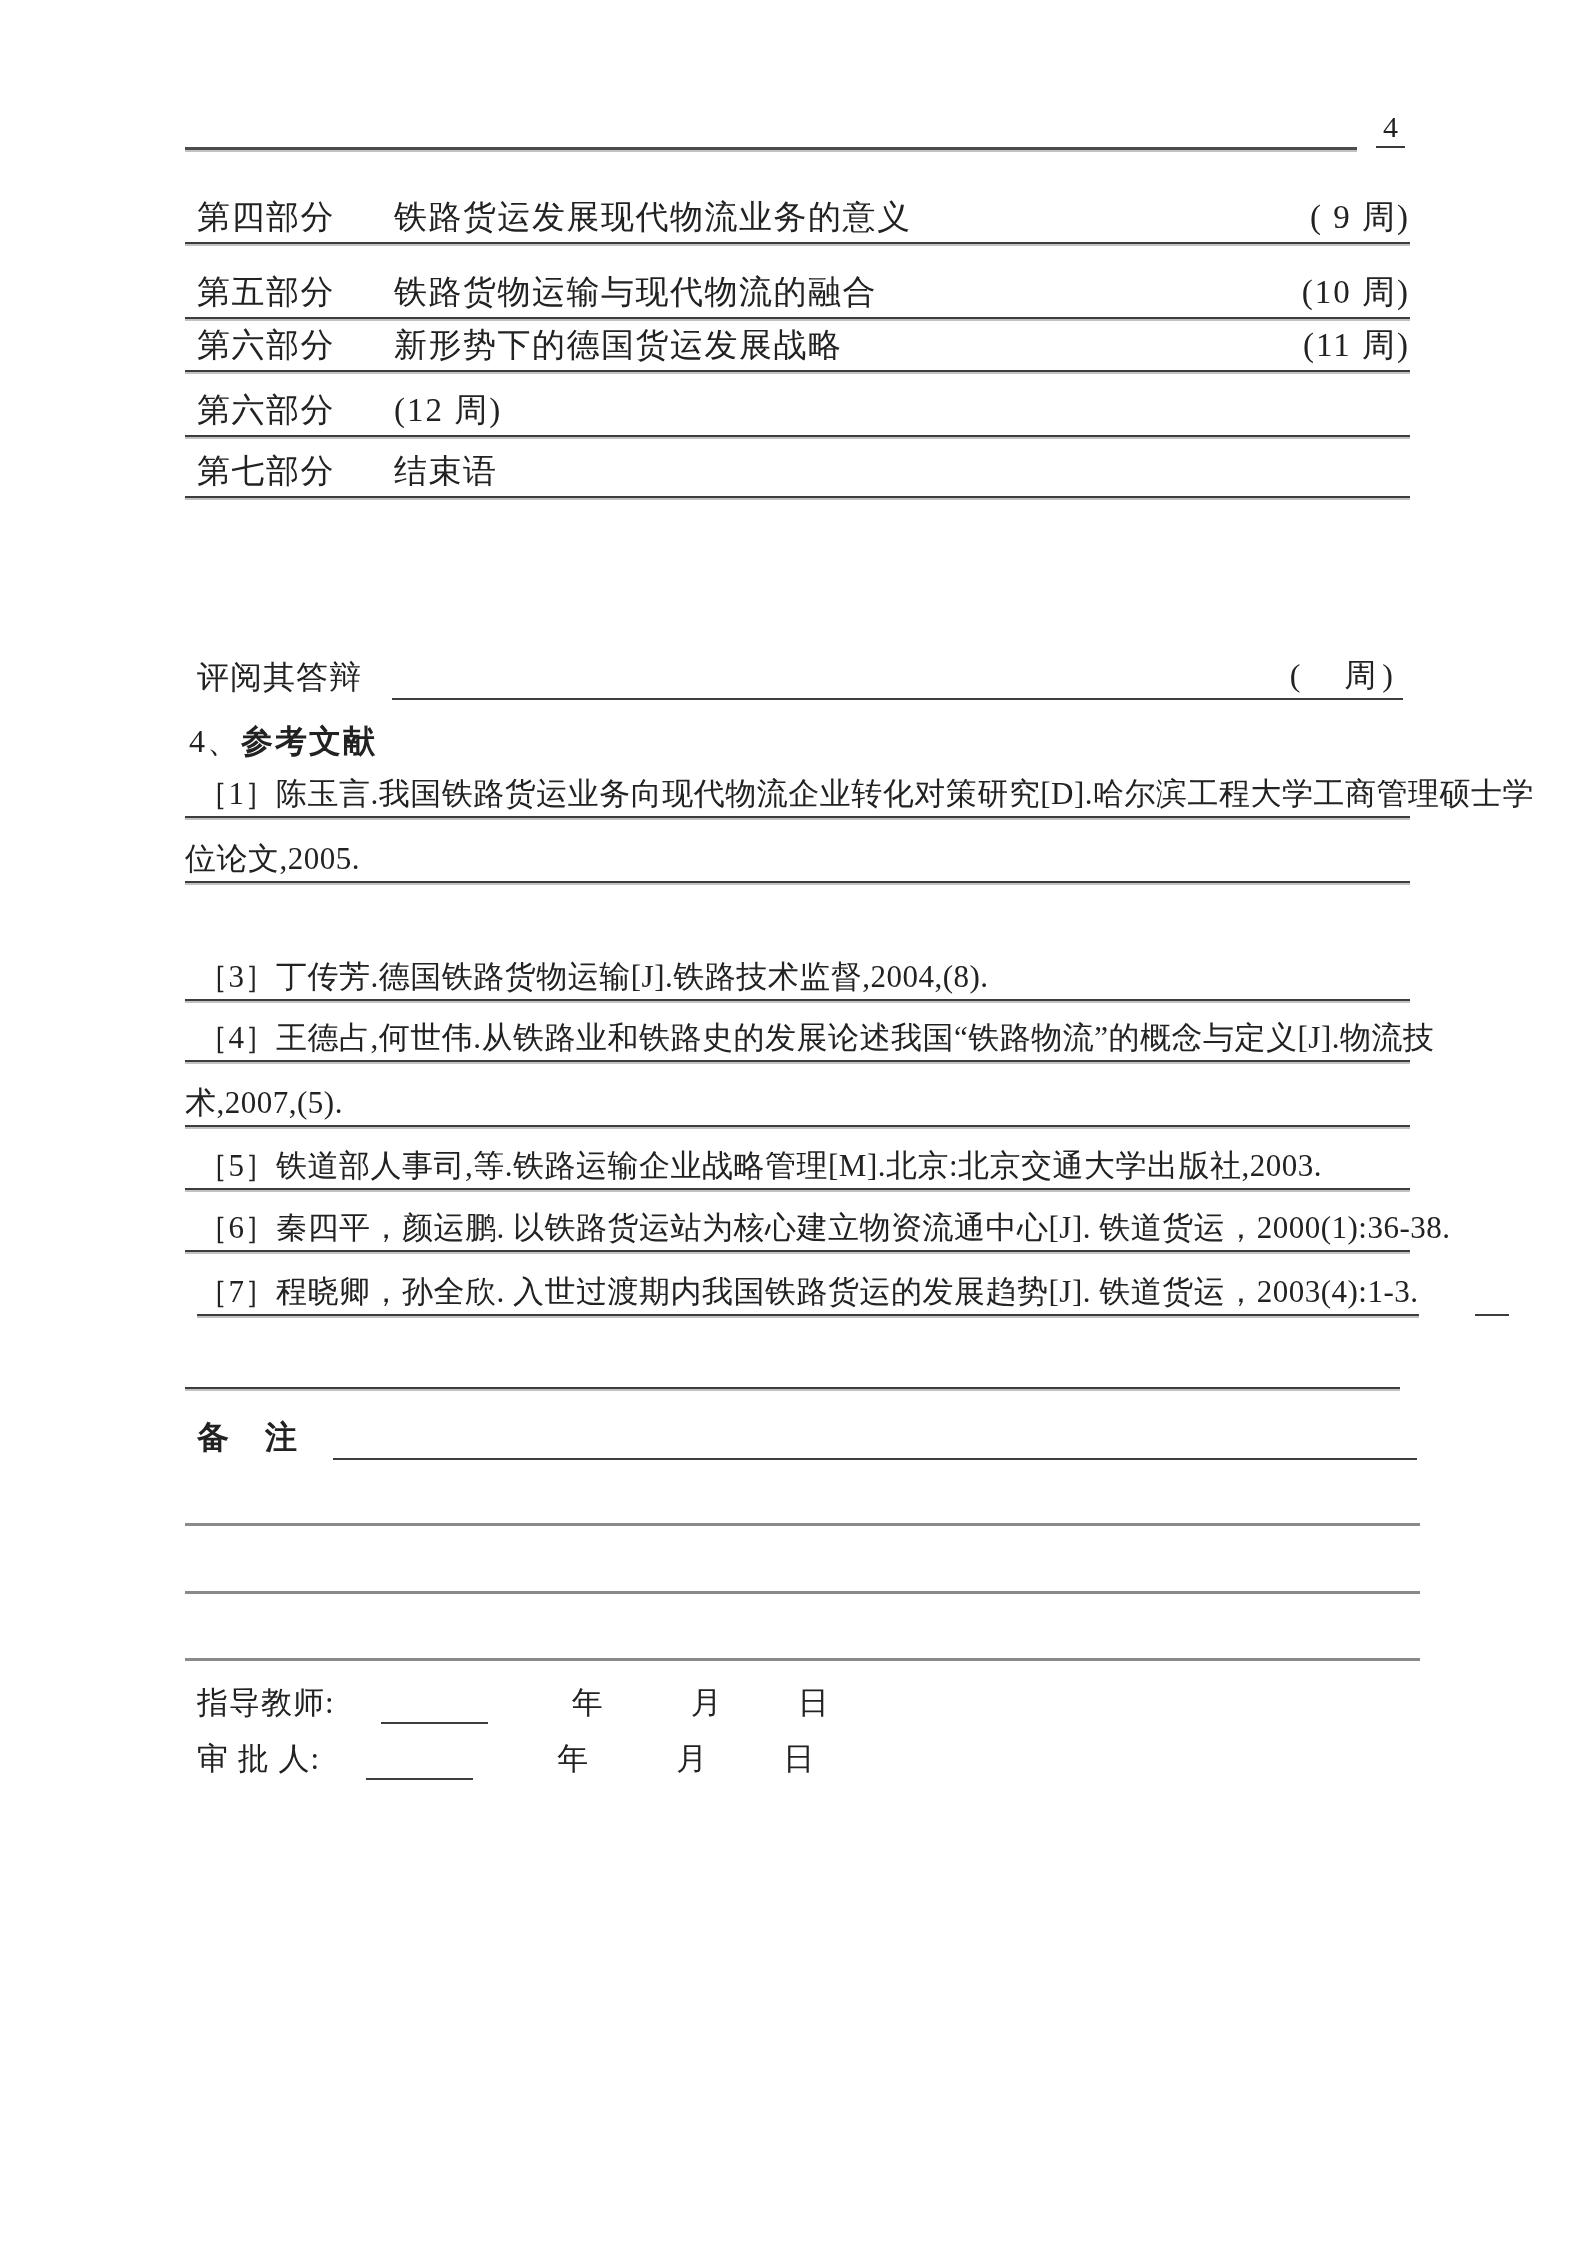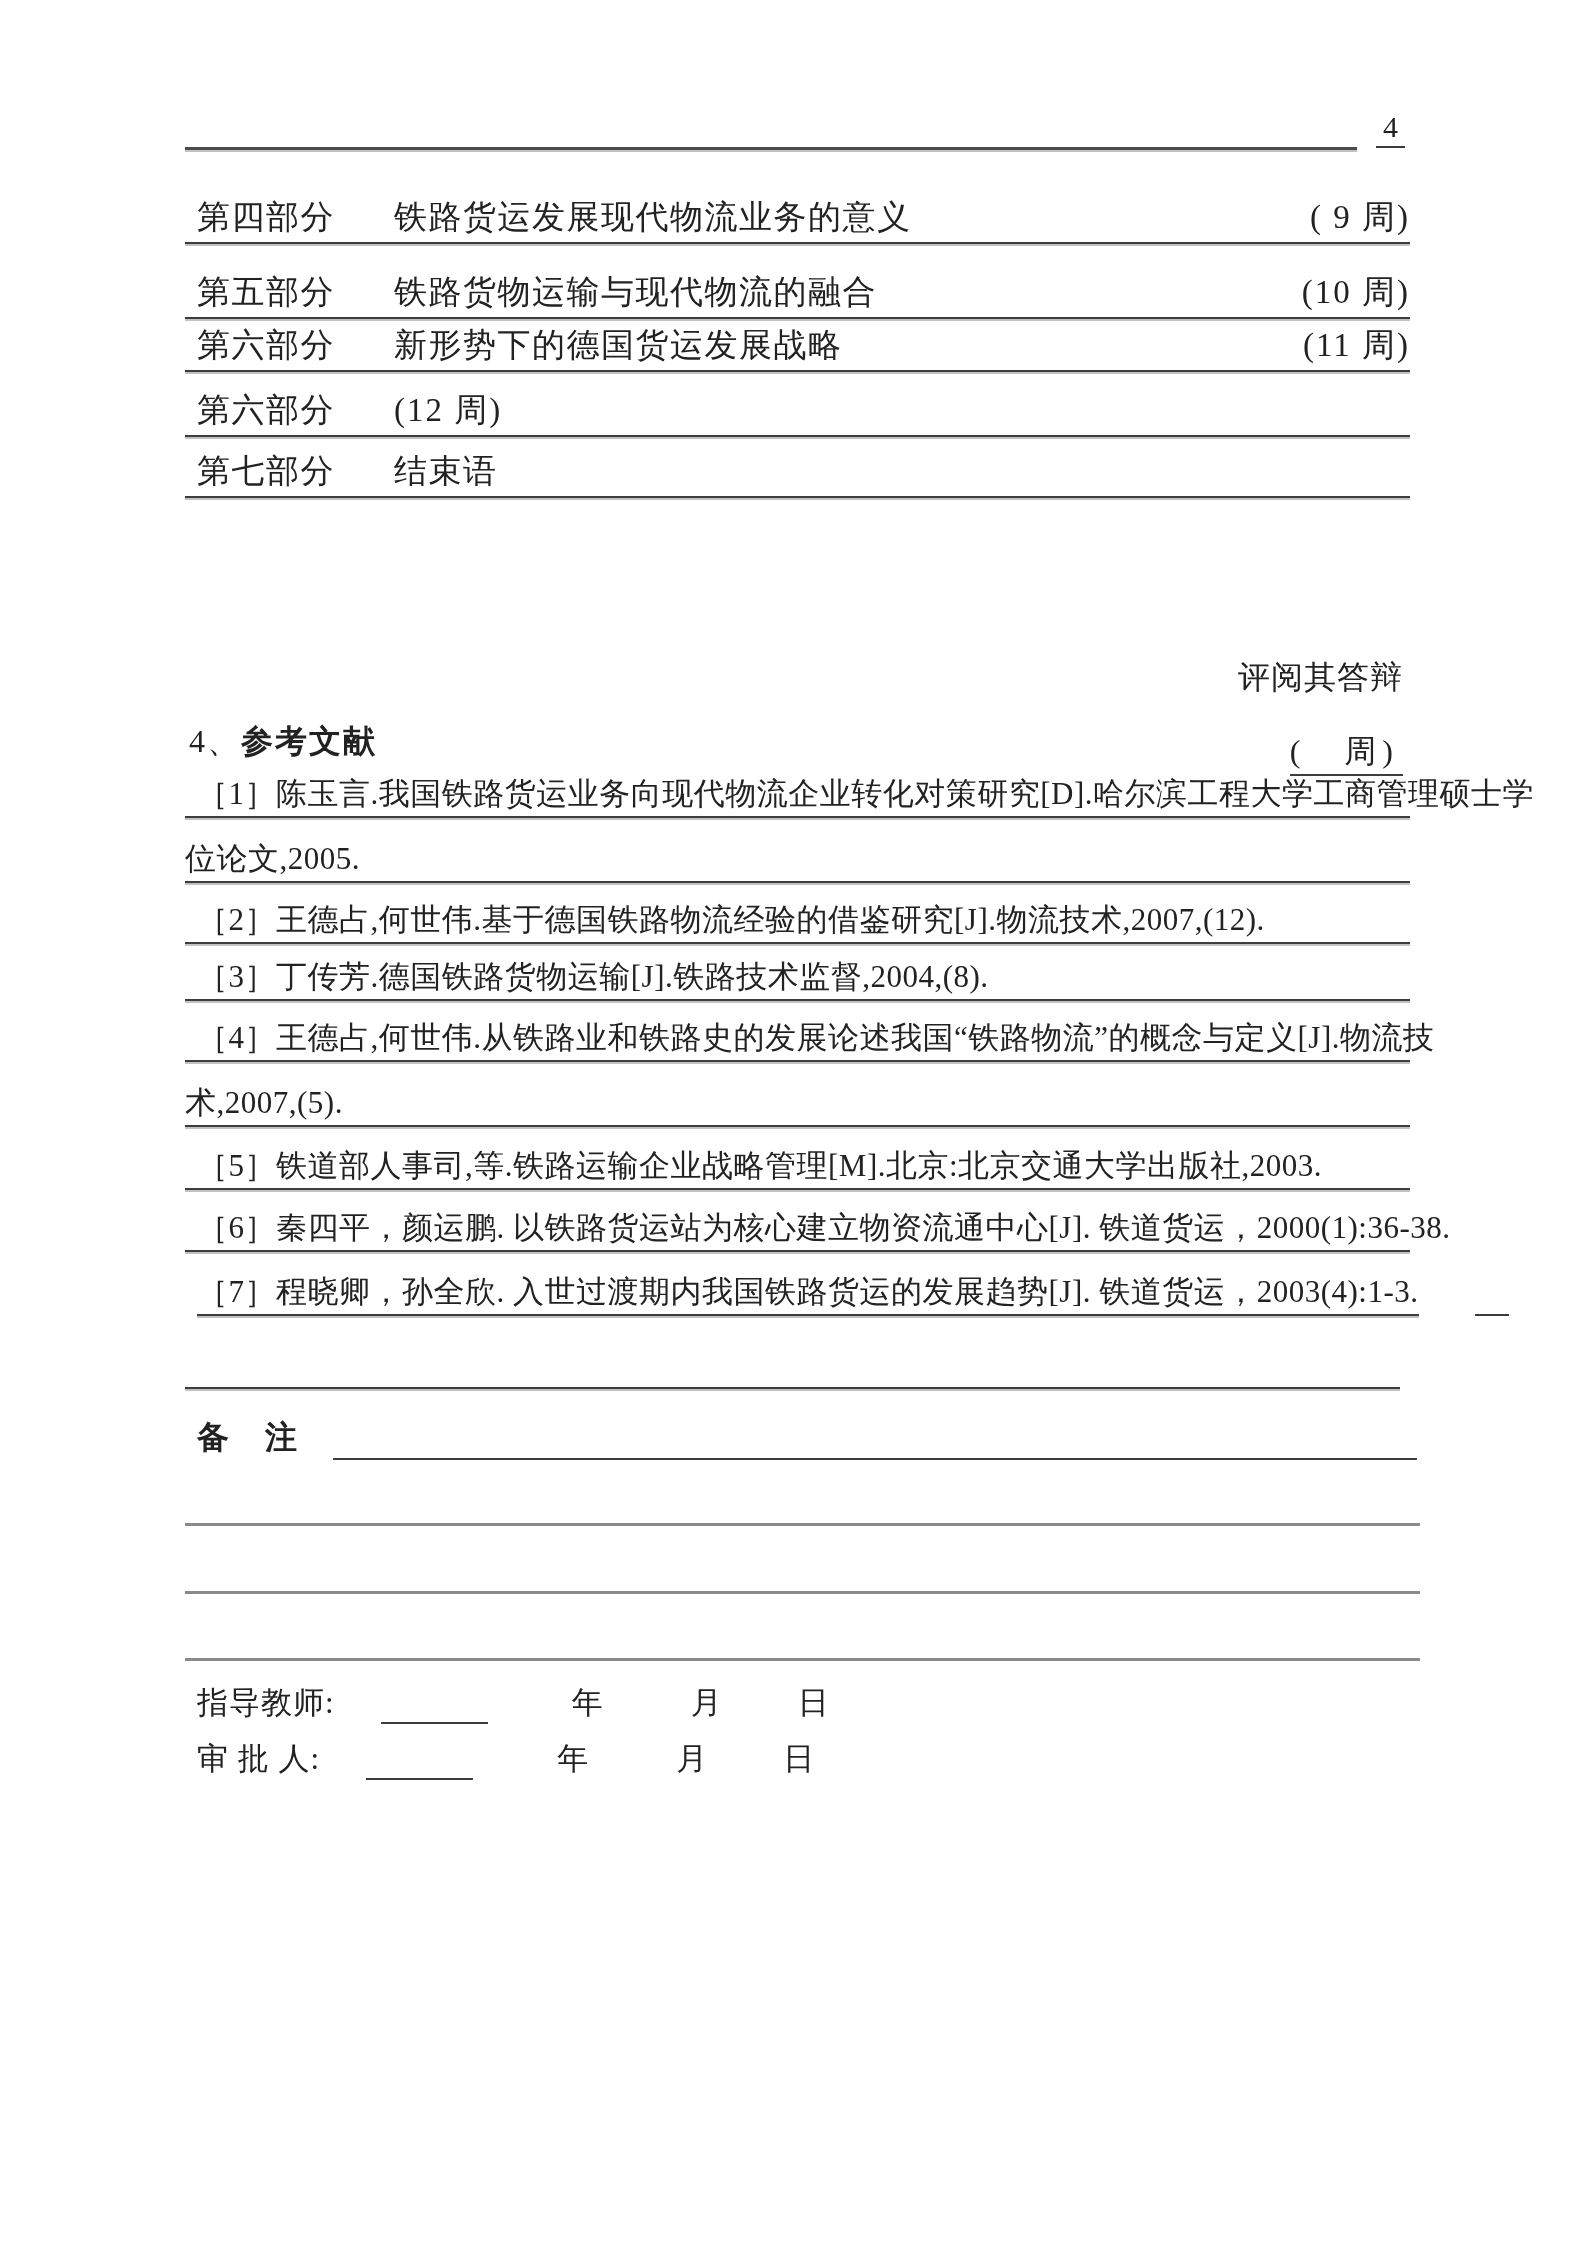--- a/index.html
+++ b/index.html
@@ -47,21 +47,20 @@
 
   
   .review-row{
     top:656px;
     width:1218px;
     height:44px;
     display:flex;
     align-items:flex-end;
     font-size:32px;
     letter-spacing:1px;
-    flex-direction:column;
   }
   .review-row .review-label{flex:none;padding-left:12px;}
   .review-row .fill{flex:1;border-bottom:2px solid #3d3d3d;text-align:right;padding-right:4px;letter-spacing:6px;}
 
   
   .ref-heading{
     top:720px;
     font-size:32px;
     letter-spacing:2px;
     padding-left:4px;
@@ -156,23 +155,20 @@
   <div class="abs ref-heading">
     <span class="num">4、</span><span class="ttl">参考文献</span>
   </div>
 
   <div class="abs ref-line bordered" style="top:775px">
     <span>［1］陈玉言.我国铁路货运业务向现代物流企业转化对策研究[D].哈尔滨工程大学工商管理硕士学</span>
   </div>
   <div class="abs ref-line bordered" style="top:840px;padding-left:0">
     <span>位论文,2005.</span>
   </div>
-  <div class="abs ref-line bordered" style="top:901px">
-    <span>［2］王德占,何世伟.基于德国铁路物流经验的借鉴研究[J].物流技术,2007,(12).</span>
-  </div>
   <div class="abs ref-line bordered" style="top:958px">
     <span>［3］丁传芳.德国铁路货物运输[J].铁路技术监督,2004,(8).</span>
   </div>
   <div class="abs ref-line bordered" style="top:1019px">
     <span>［4］王德占,何世伟.从铁路业和铁路史的发展论述我国“铁路物流”的概念与定义[J].物流技</span>
   </div>
   <div class="abs ref-line bordered" style="top:1084px;padding-left:0">
     <span>术,2007,(5).</span>
   </div>
   <div class="abs ref-line bordered" style="top:1147px">

